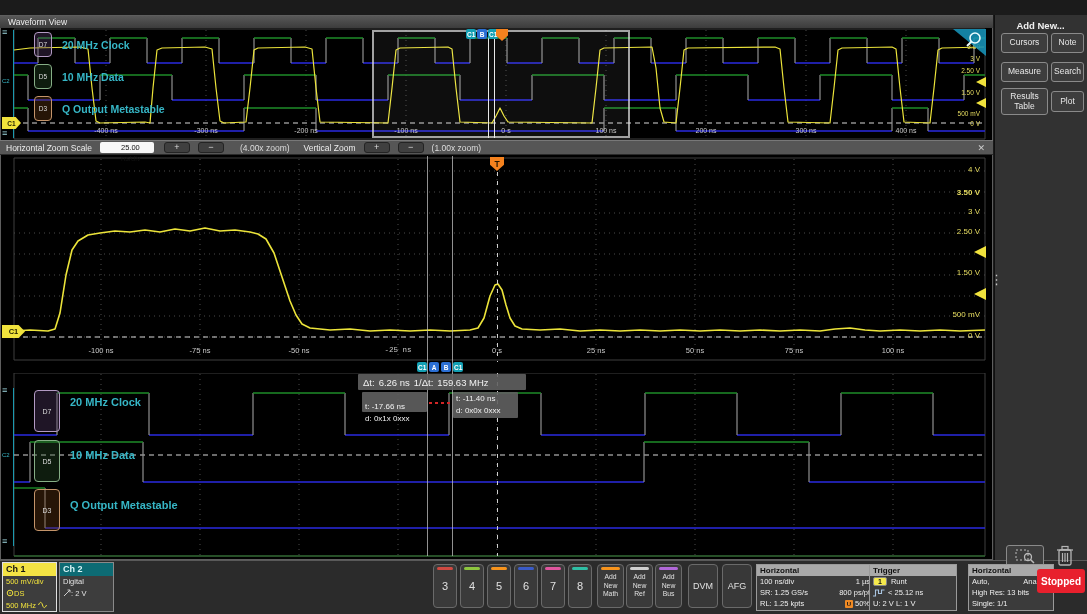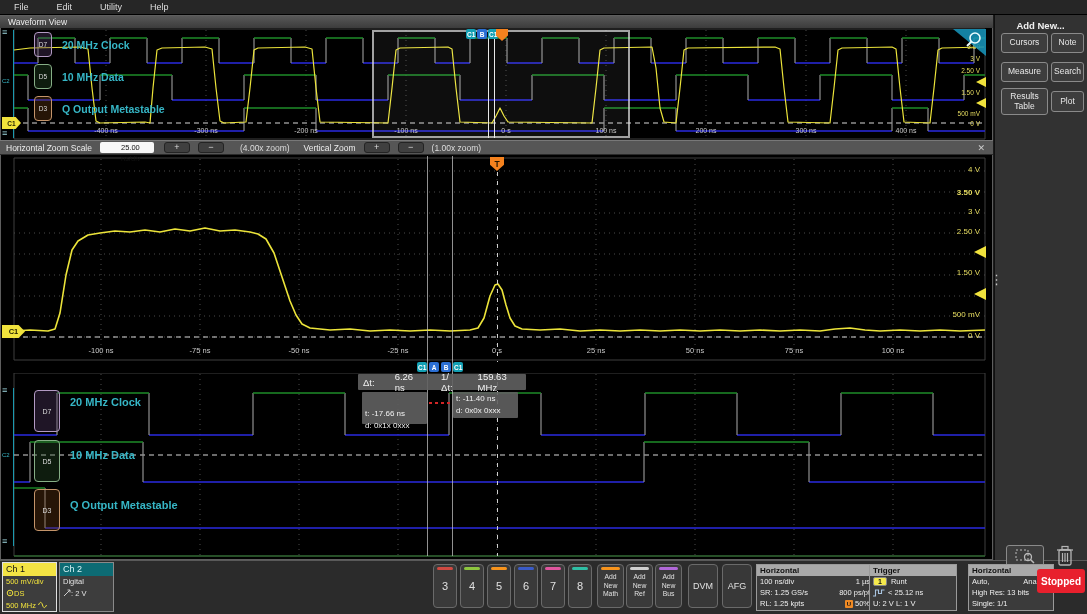--- a/index.html
+++ b/index.html
@@ -34,21 +34,21 @@
 .tmark{background:#f5821e;color:#241600;font-weight:bold;display:flex;align-items:center;justify-content:center;clip-path:polygon(0 0,100% 0,100% 55%,50% 100%,0 55%);z-index:5}
 .c1flag{background:#f0e23c;color:#1d1d00;font-weight:bold;display:flex;align-items:center;justify-content:center;clip-path:polygon(0 0,72% 0,100% 50%,72% 100%,0 100%);z-index:5}
 .larrow{width:0;height:0;border-top:6px solid transparent;border-bottom:6px solid transparent;border-right:12px solid #f0e23c;z-index:5}
 
 .rpanel{left:994px;top:15px;width:93px;height:545px;background:#323232;border-left:1px solid #101010}
 .rp-title{left:994px;top:20px;width:93px;text-align:center;font-size:9.5px;font-weight:bold;color:#f0f0f0}
 .rp-btn{background:#3d3d3d;border:1px solid #8a8a8a;border-radius:3px;color:#e8e8e8;font-size:8.5px;display:flex;align-items:center;justify-content:center;text-align:center;line-height:1.15;z-index:2}
 
 .bottombar{left:0;top:560px;width:1087px;height:54px;background:#2b2b2b;border-top:1px solid #5a5a5a}
 .chcard{top:562px;width:55px;height:50px;background:#3d3d3d;z-index:2}
-.chhdr{height:13px;font-size:9px;font-weight:normal;padding:1px 0 0 3px}
+.chhdr{height:13px;font-size:9px;font-weight:bold;padding:1px 0 0 3px}
 .chbody{font-size:7.5px;line-height:12px;padding:0 0 0 3px;display:flex;flex-direction:column}
 .numbtn{top:564px;width:24px;height:44px;background:#3a3a3a;border:1px solid #6a6a6a;border-radius:4px;display:flex;align-items:center;justify-content:center;font-size:11px;color:#e0e0e0;z-index:2}
 .stripe{position:absolute;top:2px;left:3px;right:3px;height:3px;border-radius:2px}
 .addbtn{top:564px;width:27px;height:44px;background:#3a3a3a;border:1px solid #6a6a6a;border-radius:4px;display:flex;align-items:center;justify-content:center;text-align:center;font-size:6.8px;line-height:1.25;color:#e0e0e0;z-index:2}
 .miscbtn{top:564px;width:30px;height:44px;background:#383838;border:1px solid #6a6a6a;border-radius:4px;display:flex;align-items:center;justify-content:center;font-size:9px;color:#e0e0e0;z-index:2}
 .panel{top:564px;height:47px;background:#3b3b3b;border:1px solid #9a9a9a;z-index:2}
 .panelhdr{height:11px;background:#a9a9a9;color:#111;font-size:8px;font-weight:bold;padding:0 0 0 3px;line-height:11px}
 .prow{display:flex;align-items:center;padding:0 3px;font-size:7.5px;height:11px;color:#efefef;white-space:nowrap}
 .sb{justify-content:space-between}
 .stopped{top:569px;width:48px;height:24px;background:#e8202d;border-radius:3px;color:#fff;font-size:10px;font-weight:bold;display:flex;align-items:center;justify-content:center;z-index:2}
@@ -56,26 +56,20 @@
 .posicon{width:8px;height:8px;background:#f08a24;border-radius:1px;color:#111;font-size:6px;font-weight:bold;text-align:center;line-height:8px;margin:0 2px}
 .handle{color:#c6c6c6;font-size:13px;z-index:6;letter-spacing:0}
 svg{position:absolute;z-index:1}
 .zbox{border:2px solid rgba(225,225,225,.7);background:rgba(255,255,255,.055);z-index:2}
 </style>
 </head>
 <body>
 
 <div class="screen">
 
-  <div class="abs menubar">
-    <span>File</span>
-    <span>Edit</span>
-    <span>Utility</span>
-    <span>Help</span>
-  </div>
 
   <div class="abs workspace"></div>
   <div class="abs viewtitle">Waveform View</div>
 
   <svg id="ov" class="abs" style="left:0;top:28px" width="993" height="112">
       <path d="M14 1H985V111H14Z" fill="none" stroke="#3f3f3f" stroke-width="1" stroke-linejoin="round"></path>
       <path d="M106 2V110M206 2V110M306 2V110M406 2V110M506 2V110M606 2V110M706 2V110M806 2V110M906 2V110" fill="none" stroke="#4a4a4a" stroke-width="1" stroke-dasharray="1 4" stroke-linejoin="round"></path>
       <path d="M14 95H985" fill="none" stroke="#d8d8d8" stroke-width="1" stroke-dasharray="5 4" stroke-linejoin="round"></path>
       <path d="M14 35H38M75 35H110M147 35H182M219 35H254M291 35H326M363 35H398M435 35H470M507 35H542M579 35H614M651 35H686M723 35H758M795 35H830M867 35H902M939 35H974" fill="none" stroke="#2a2ae0" stroke-width="1.4" stroke-linejoin="round"></path>
       <path d="M38 35V10M75 35V10M110 35V10M147 35V10M182 35V10M219 35V10M254 35V10M291 35V10M326 35V10M363 35V10M398 35V10M435 35V10M470 35V10M507 35V10M542 35V10M579 35V10M614 35V10M651 35V10M686 35V10M723 35V10M758 35V10M795 35V10M830 35V10M867 35V10M902 35V10M939 35V10M974 35V10" fill="none" stroke="#8f8f8f" stroke-width="1.2" stroke-linejoin="round"></path>
@@ -144,27 +138,27 @@
   <div class="abs curline" style="left:452px;top:156px;height:400px"></div>
   <div class="abs c1flag" style="left:2px;top:325px;width:23px;height:13px;font-size:7.5px">C1</div>
   <div class="abs larrow" style="left:974px;top:246px"></div>
   <div class="abs larrow" style="left:974px;top:288px"></div>
   <div class="abs handle" style="left:990px;top:272px">⋮</div>
 
   <div class="abs cbadge" style="left:417px;top:362px;background:#13a0b4">C1</div>
   <div class="abs cbadge" style="left:429px;top:362px;background:#2b6fd4">A</div>
   <div class="abs cbadge" style="left:441px;top:362px;background:#2b6fd4">B</div>
   <div class="abs cbadge" style="left:453px;top:362px;background:#13a0b4">C1</div>
-  <div class="abs readout" style="left:358px;top:374px;width:168px;height:16px;font-size:9.5px;display:flex;align-items:center;gap:20px;padding:0 5px">
+  <div class="abs readout" style="left:358px;top:374px;width:168px;height:16px;font-size:9.5px;display:flex;align-items:center;gap:4px;padding:0 5px">
     <span>Δt:</span>
     <span>6.26 ns</span>
     <span>1/Δt:</span>
     <span>159.63 MHz</span>
   </div>
-  <div class="abs readout" style="left:362px;top:392px;width:65px;height:20px;font-size:8px;line-height:12px;padding:16px 3px">
+  <div class="abs readout" style="left:362px;top:392px;width:65px;height:20px;font-size:8px;line-height:12px;padding:9px 3px">
     <div>t: -17.66 ns</div>
     <div>d: 0x1x 0xxx</div>
   </div>
   <div class="abs readout" style="left:453px;top:392px;width:65px;height:26px;font-size:8px;line-height:12px;padding:1px 3px">
     <div>t: -11.40 ns</div>
     <div>d: 0x0x 0xxx</div>
   </div>
   <div class="abs" style="left:429px;top:402px;width:22px;height:2px;background:repeating-linear-gradient(90deg,#d22626 0 3px,transparent 3px 6px);z-index:6"></div>
 
   <svg id="dv" class="abs" style="left:0;top:373px" width="993" height="184">
@@ -342,21 +336,21 @@
     <div class="abs tlbl" style="left: 281px; top: 127px;">-200 ns</div>
     <div class="abs tlbl" style="left: 381px; top: 127px;">-100 ns</div>
     <div class="abs tlbl" style="left: 481px; top: 127px;">0 s</div>
     <div class="abs tlbl" style="left: 581px; top: 127px;">100 ns</div>
     <div class="abs tlbl" style="left: 681px; top: 127px;">200 ns</div>
     <div class="abs tlbl" style="left: 781px; top: 127px;">300 ns</div>
     <div class="abs tlbl" style="left: 881px; top: 127px;">400 ns</div>
     <div class="abs tlbl2" style="left: 76px; top: 346px;">-100 ns</div>
     <div class="abs tlbl2" style="left: 175px; top: 346px;">-75 ns</div>
     <div class="abs tlbl2" style="left: 274px; top: 346px;">-50 ns</div>
-    <div class="abs tlbl2" style="left: 373px; top: 346px;">-25 ns</div>
+    <div class="abs tlbl2" style="left: 373px; top: 346px; font-family: Liberation Mono, monospace;">-25 ns</div>
     <div class="abs tlbl2" style="left: 472px; top: 346px;">0 s</div>
     <div class="abs tlbl2" style="left: 571px; top: 346px;">25 ns</div>
     <div class="abs tlbl2" style="left: 670px; top: 346px;">50 ns</div>
     <div class="abs tlbl2" style="left: 769px; top: 346px;">75 ns</div>
     <div class="abs tlbl2" style="left: 868px; top: 346px;">100 ns</div>
     <div class="abs vlbl" style="top: 43px;">3.50</div>
     <div class="abs vlbl" style="top: 55px;">3 V</div>
     <div class="abs vlbl" style="top: 67px;">2.50 V</div>
     <div class="abs vlbl" style="top: 89px;">1.50 V</div>
     <div class="abs vlbl" style="top: 110px;">500 mV</div>

